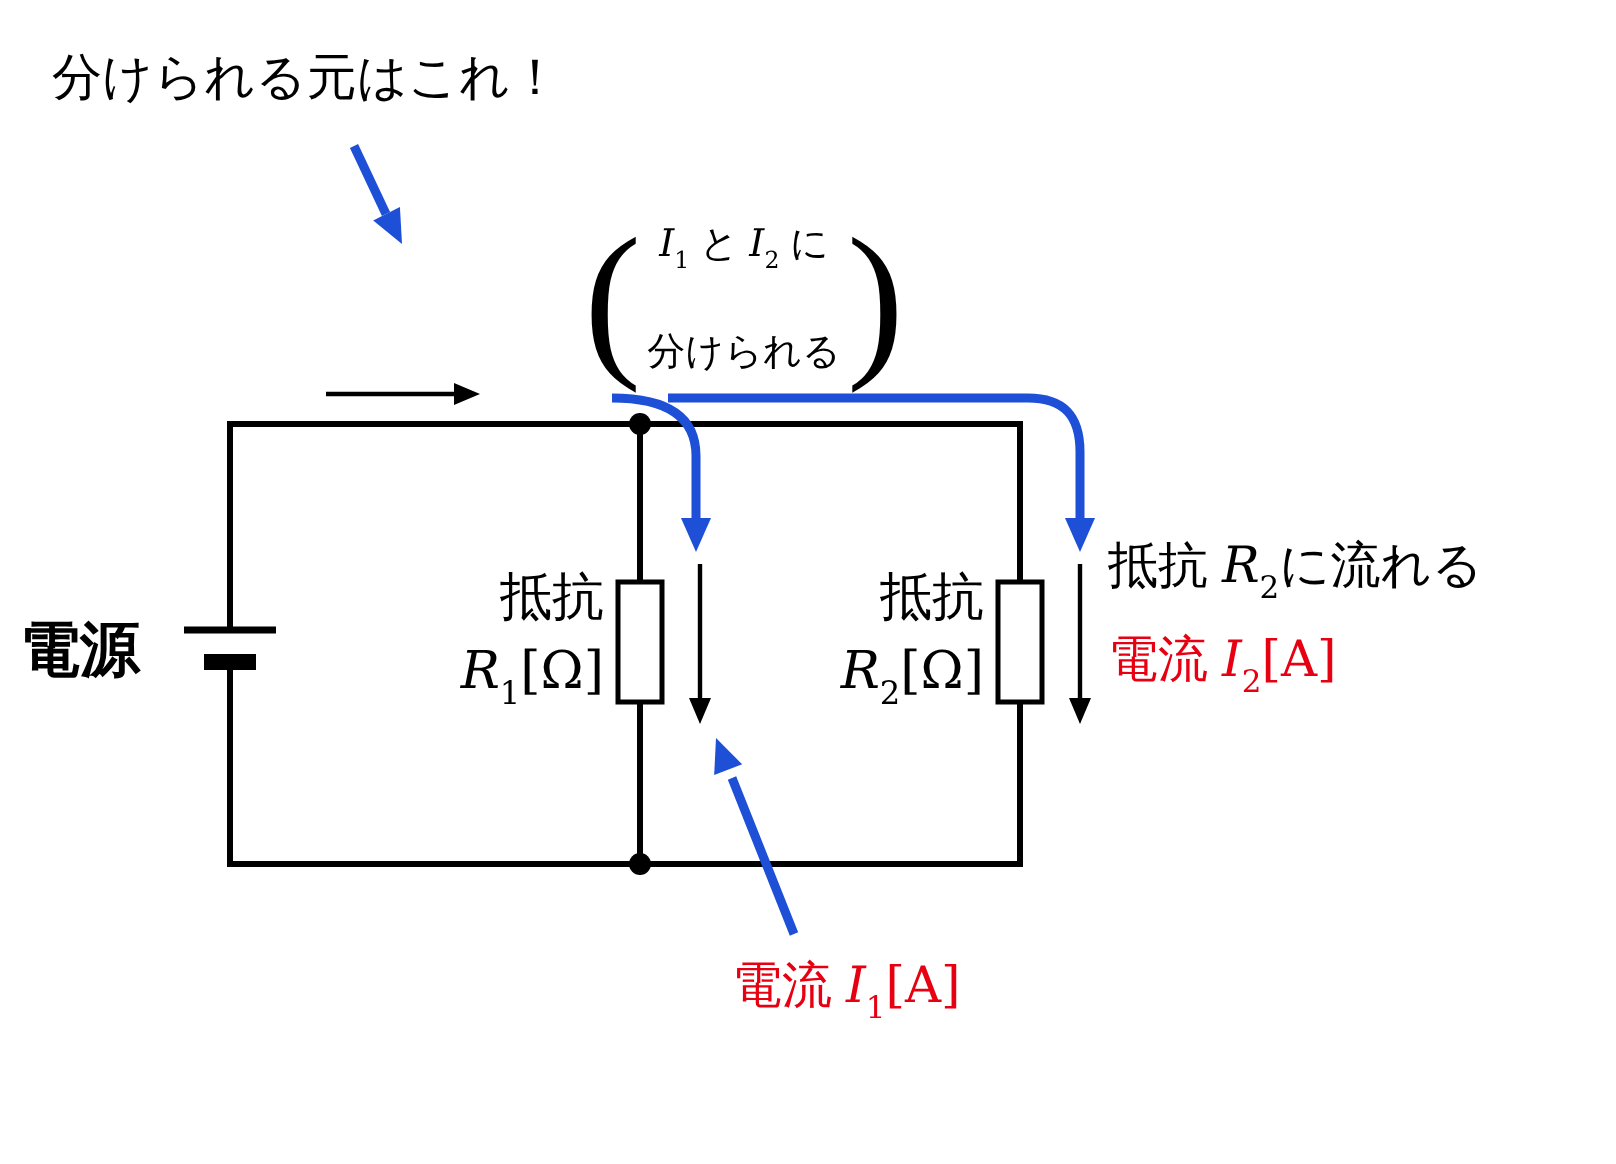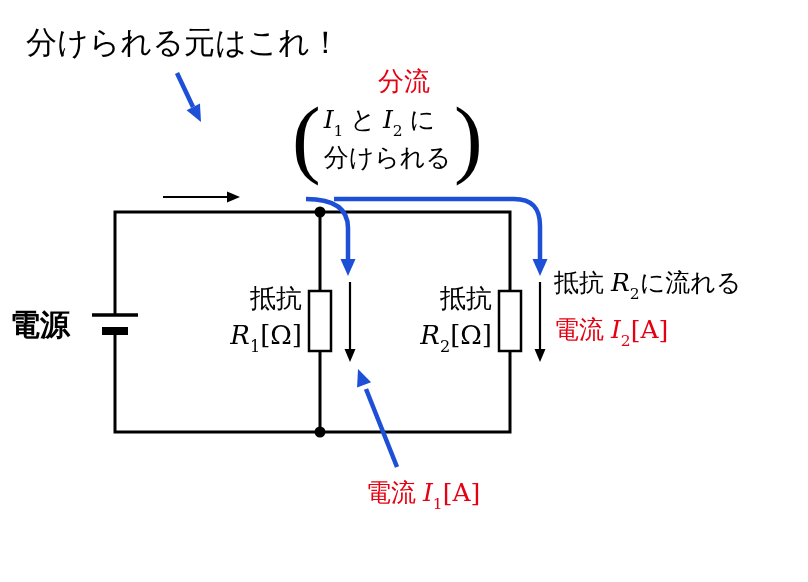--- a/index.html
+++ b/index.html
@@ -4,25 +4,25 @@
 <style>
   html,body{margin:0;padding:0;background:#fff;}
   .stage{position:relative;width:808px;height:582px;background:#fff;overflow:hidden;
          font-family:"Liberation Sans","DejaVu Sans",sans-serif;color:#000;}
   .abs{position:absolute;}
   .red{color:#e60012;}
   .note{font-size:25px;line-height:37px;white-space:nowrap;}
   .mvar{font-family:"DejaVu Serif",serif;font-style:italic;}
   .mrm{font-family:"DejaVu Serif",serif;}
   sub{font-size:0.62em;position:relative;top:0.12em;font-family:"DejaVu Serif",serif;}
-  .origin-note{left:26px;top:22px;font-size:31px;white-space:nowrap;}
+  .origin-note{left:26px;top:22px;font-size:25px;white-space:nowrap;}
   .split-title{left:296px;top:64px;width:216px;text-align:center;font-size:26px;white-space:nowrap;}
   .paren-row{left:292px;top:98px;display:flex;align-items:center;}
   .paren{font-size:86px;line-height:80px;font-family:"Liberation Serif",serif;font-weight:400;}
-  .paren-lines{font-size:25px;line-height:28px;padding:0 3px;white-space:nowrap;}
+  .paren-lines{font-size:19px;line-height:48px;text-align:center;padding:0 3px;white-space:nowrap;}
   .ellipse{left:112px;top:128px;width:188px;height:78px;border:3px dashed #e9775b;
            background:#fdece4;border-radius:50%;display:flex;align-items:center;
            justify-content:center;box-sizing:border-box;padding-bottom:10px;}
   .src-label{font-size:27px;white-space:nowrap;}
   .power-label{left:10px;top:305px;font-size:30px;font-weight:bold;}
   .r-label{top:280px;width:124px;text-align:right;font-size:26px;line-height:37px;white-space:nowrap;}
   .r1-label{left:178px;}
   .r2-label{left:368px;}
   .i2-note{left:554px;top:264px;}
   .i1-note{left:366px;top:474px;}
@@ -71,21 +71,20 @@
       <polygon stroke="none" points="0,0 -17,-7.5 -17,7.5" transform="translate(540,276) rotate(90)"></polygon>
       <line x1="177" y1="73" x2="193" y2="107"></line>
       <polygon stroke="none" points="0,0 -17,-7.5 -17,7.5" transform="translate(201,122) rotate(63)"></polygon>
       <line x1="397" y1="467" x2="366" y2="389"></line>
       <polygon stroke="none" points="0,0 -17,-7.5 -17,7.5" transform="translate(358,369) rotate(-111)"></polygon>
     </g>
   </svg>
 
   <div class="abs origin-note">分けられる元はこれ！</div>
 
-  <div class="abs red split-title">分流</div>
 
   <div class="abs paren-row">
     <span class="paren">(</span>
     <div class="paren-lines">
       <div>
         <span class="mvar">I</span><sub>1</sub><span> と </span><span class="mvar">I</span><sub>2</sub><span> に</span>
       </div>
       <div>分けられる</div>
     </div>
     <span class="paren">)</span>

